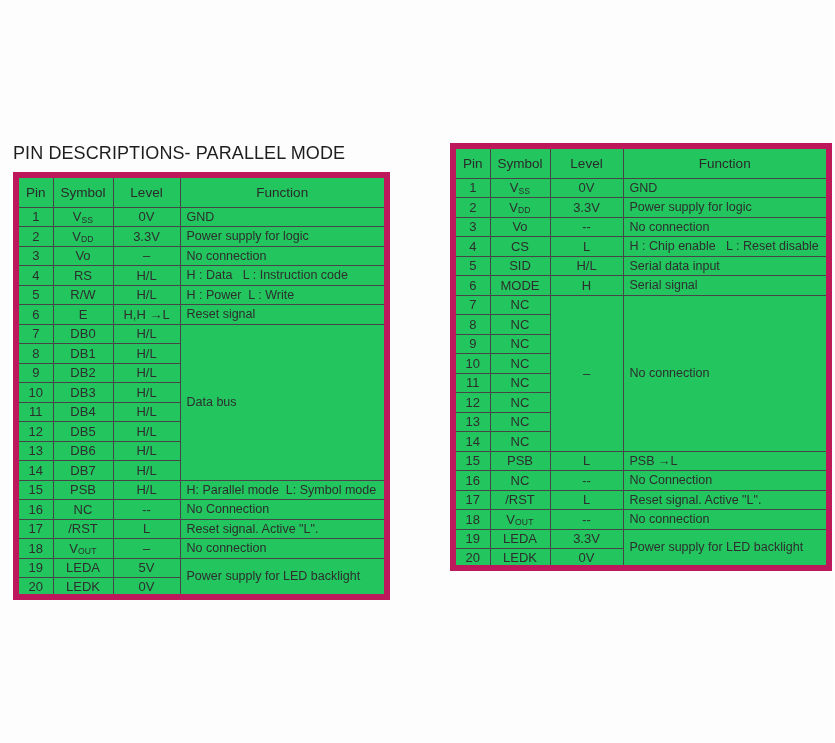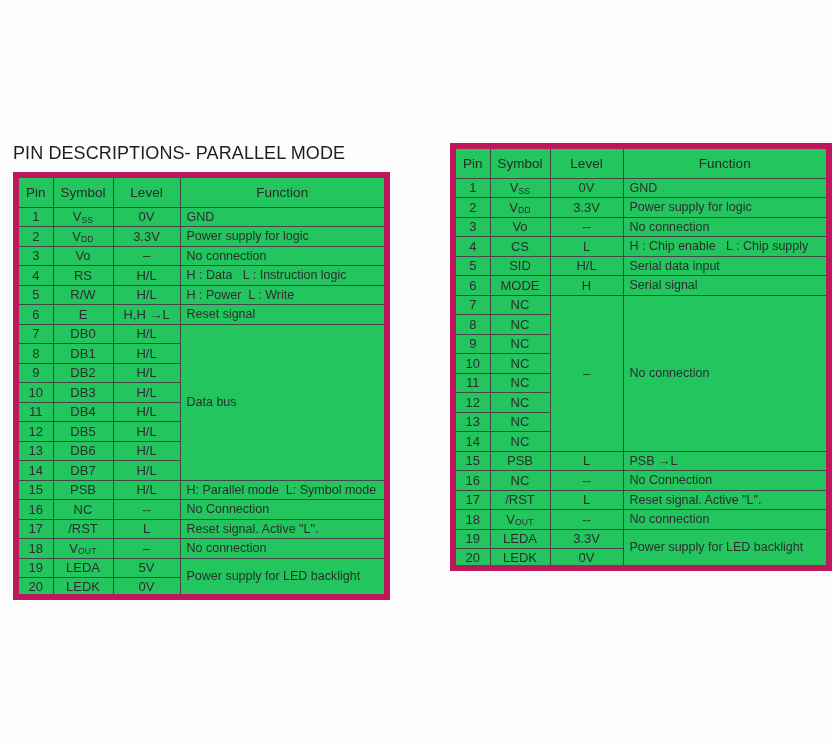--- a/index.html
+++ b/index.html
@@ -106,21 +106,21 @@
           <tr>
             <td class="col-pin">3</td>
             <td class="col-symbol">Vo</td>
             <td class="col-level">–</td>
             <td class="col-function">No connection</td>
           </tr>
           <tr>
             <td class="col-pin">4</td>
             <td class="col-symbol">RS</td>
             <td class="col-level">H/L</td>
-            <td class="col-function">H : Data   L : Instruction logic</td>
+            <td class="col-function">H : Data   L : Instruction code</td>
           </tr>
           <tr>
             <td class="col-pin">5</td>
             <td class="col-symbol">R/W</td>
             <td class="col-level">H/L</td>
             <td class="col-function">H : Power  L : Write</td>
           </tr>
           <tr>
             <td class="col-pin">6</td>
             <td class="col-symbol">E</td>
@@ -239,21 +239,21 @@
           <tr>
             <td class="col-pin">3</td>
             <td class="col-symbol">Vo</td>
             <td class="col-level">--</td>
             <td class="col-function">No connection</td>
           </tr>
           <tr>
             <td class="col-pin">4</td>
             <td class="col-symbol">CS</td>
             <td class="col-level">L</td>
-            <td class="col-function">H : Chip enable   L : Chip supply</td>
+            <td class="col-function">H : Chip enable   L : Reset disable</td>
           </tr>
           <tr>
             <td class="col-pin">5</td>
             <td class="col-symbol">SID</td>
             <td class="col-level">H/L</td>
             <td class="col-function">Serial data input</td>
           </tr>
           <tr>
             <td class="col-pin">6</td>
             <td class="col-symbol">MODE</td>

